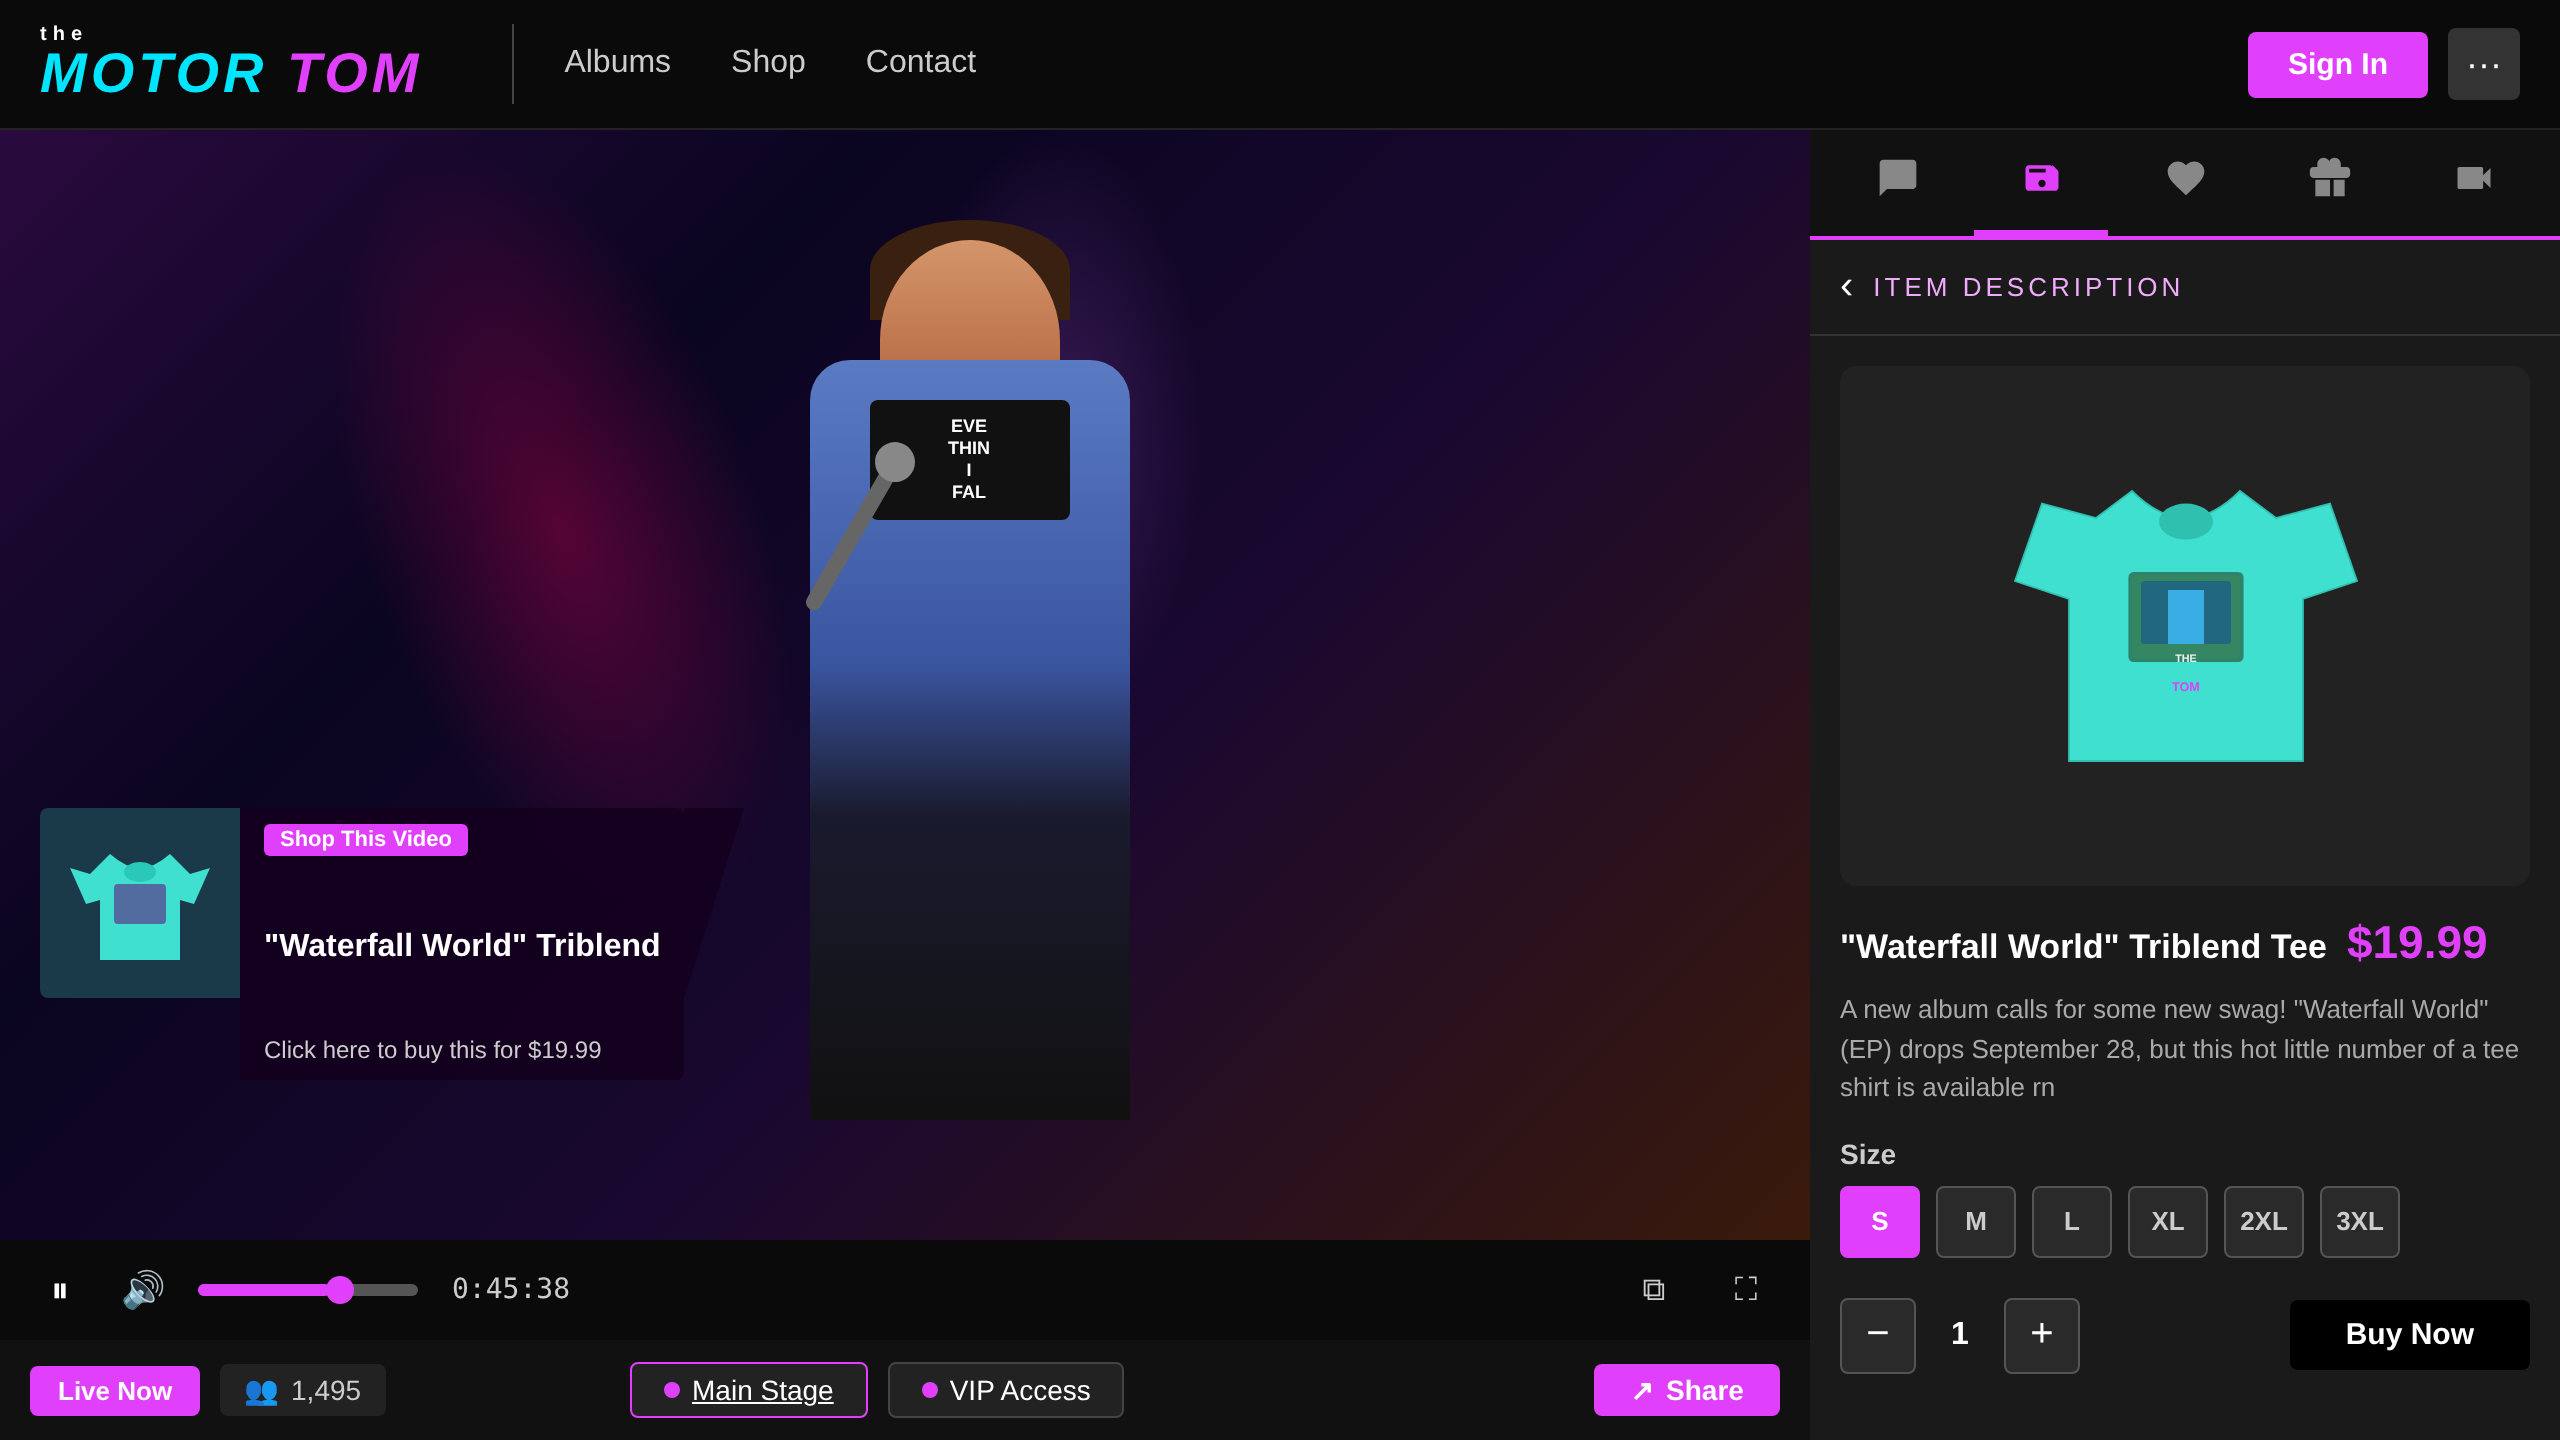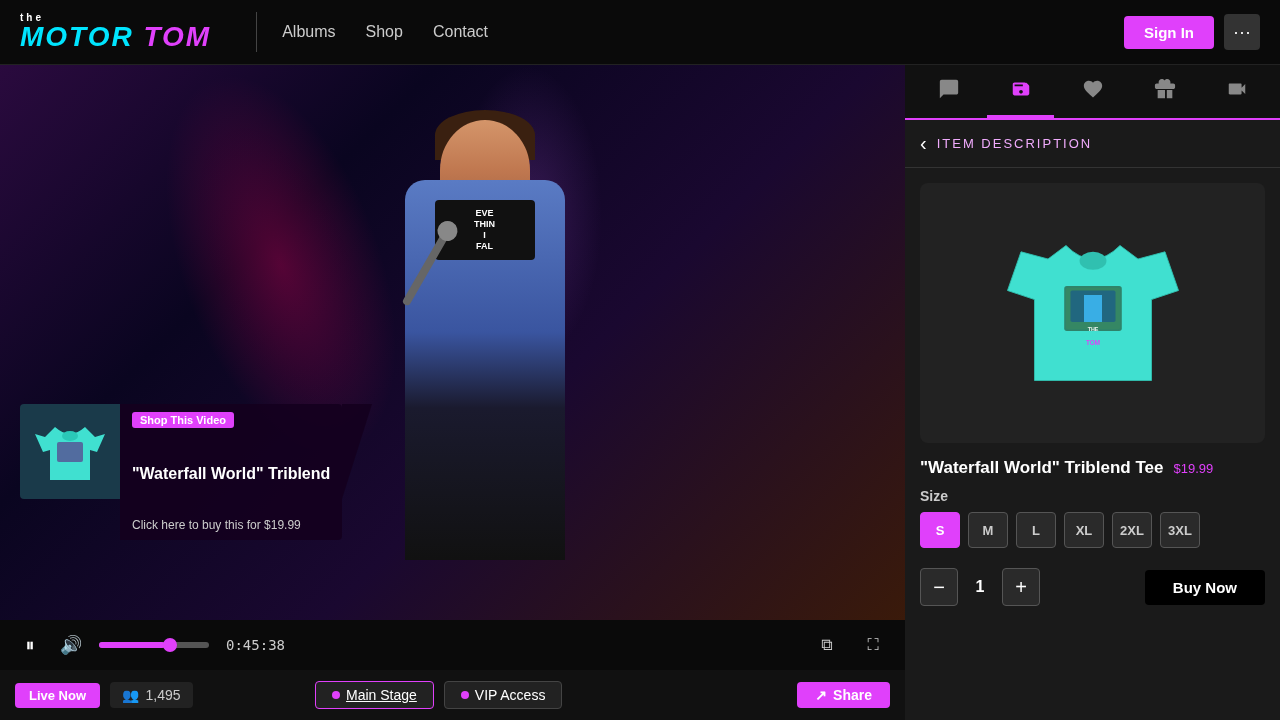--- a/index.html
+++ b/index.html
@@ -478,22 +478,22 @@
       align-items: baseline;
       gap: 10px;
       margin-bottom: 10px;
     }
     .product-name {
       font-size: 17px;
       font-weight: 700;
       color: #fff;
     }
     .product-price {
-      font-size: 13px;
-      font-weight: 400;
+      font-size: 23px;
+      font-weight: 700;
       color: #e040fb;
     }
     .product-desc {
       font-size: 13px;
       color: #aaa;
       line-height: 1.5;
       margin-bottom: 15px;
     }
     .size-label {
       font-size: 14px;
@@ -727,20 +727,21 @@
           <text x="100" y="118" text-anchor="middle" fill="#40e0d0" font-size="7" font-weight="bold">MOTOR</text>
           <text x="100" y="126" text-anchor="middle" fill="#e040fb" font-size="7" font-weight="bold">TOM</text>
         </svg>
       </div>
 
       <div class="product-name-row">
         <span class="product-name">"Waterfall World" Triblend Tee</span>
         <span class="product-price">$19.99</span>
       </div>
 
+      <p class="product-desc">A new album calls for some new swag! "Waterfall World" (EP) drops September 28, but this hot little number of a tee shirt is available rn</p>
 
       <div class="size-label">Size</div>
       <div class="size-options">
         <div class="size-opt selected">S</div>
         <div class="size-opt">M</div>
         <div class="size-opt">L</div>
         <div class="size-opt">XL</div>
         <div class="size-opt">2XL</div>
         <div class="size-opt">3XL</div>
       </div>

